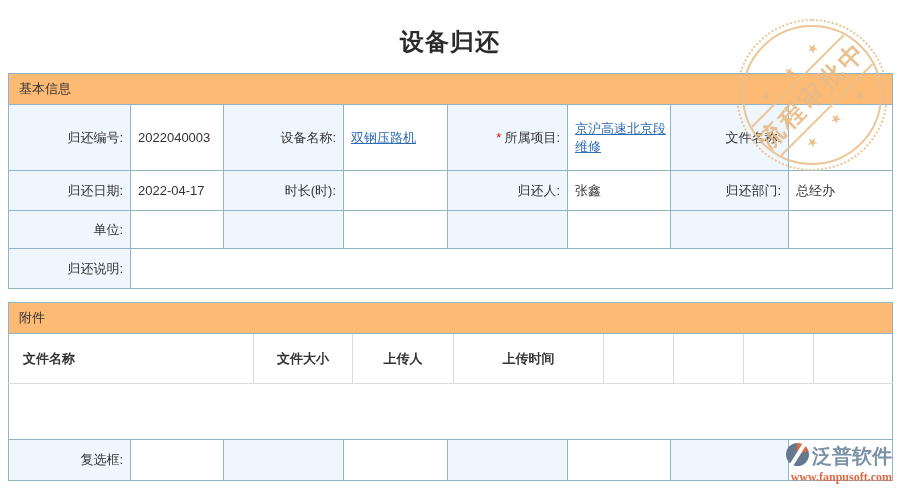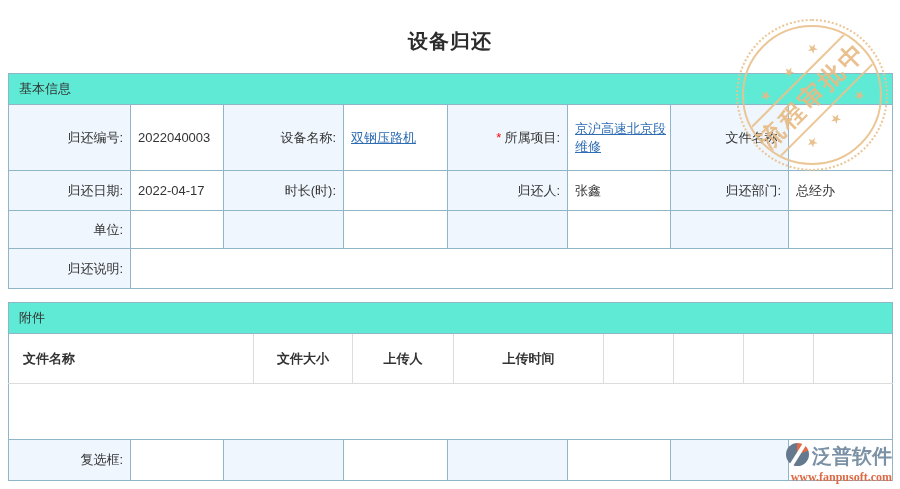--- a/index.html
+++ b/index.html
@@ -9,39 +9,39 @@
     background: #ffffff;
     font-family: "Liberation Sans", sans-serif;
     color: #333333;
     position: relative;
     overflow: hidden;
   }
 
   h1.page-title {
     margin: 0; padding: 29px 0 0 0;
     text-align: center;
-    font-size: 20px; line-height: 25px;
+    font-size: 24px; line-height: 25px;
     font-weight: bold; color: #2b2b2b;
     letter-spacing: 1px;
   }
 
   table.tbl {
     border-collapse: collapse;
     table-layout: fixed;
     width: 884px;
     margin-left: 8px;
   }
   table.tbl td {
     border: 1px solid #90b4c8;
     font-size: 13px;
     vertical-align: middle;
     overflow: hidden;
   }
   tr.bar td {
-    background: #5eead4;
+    background: #fdba74;
     height: 31px;
     padding: 0 0 0 10px;
     text-align: left;
     color: #333;
   }
   td.lbl { background: #eff6fd; text-align: right; padding: 2px 7px 2px 2px; }
   td.val { background: #ffffff; text-align: left;  padding: 2px 2px 2px 7px; }
 
   table.basic { margin-top: 19px; }
   tr.r1 { height: 66px; }

